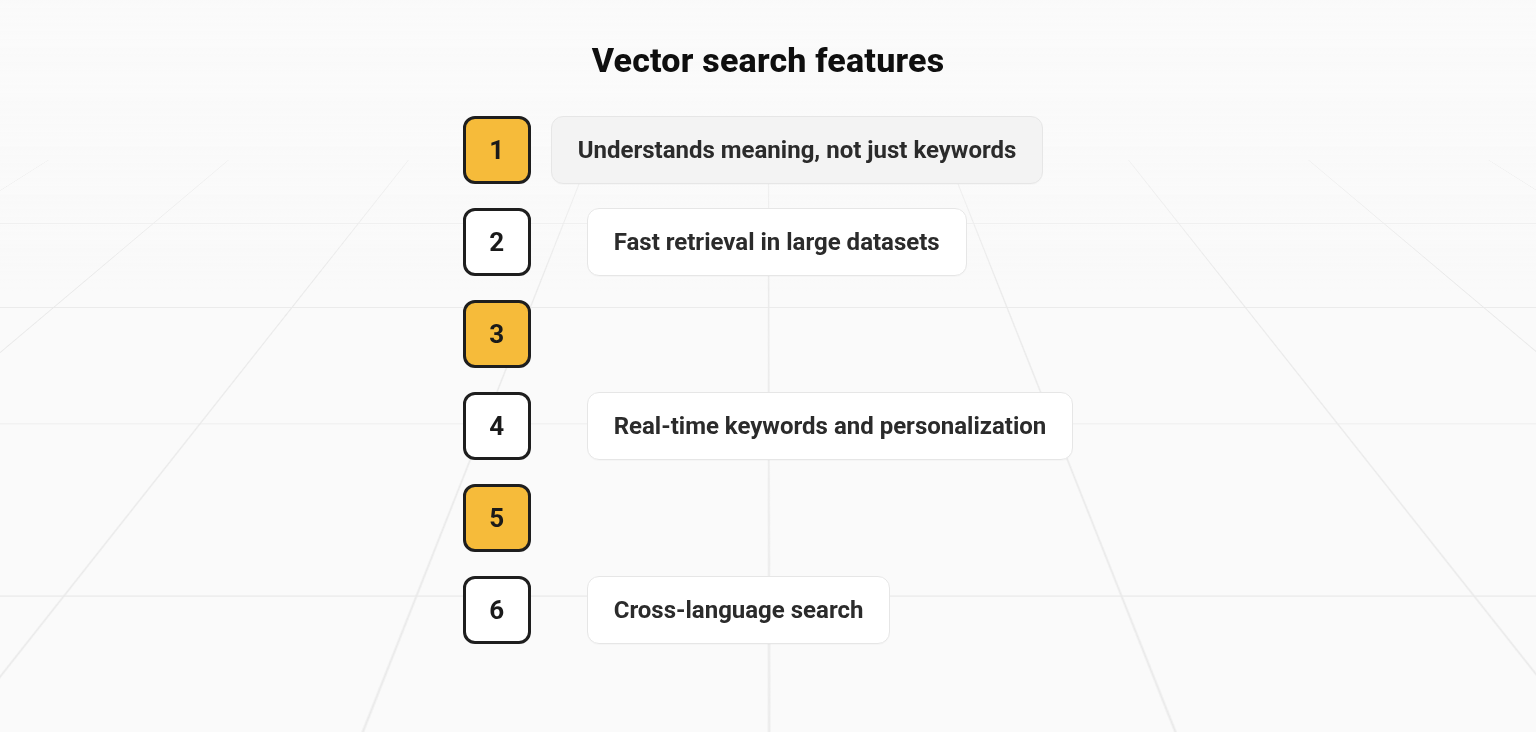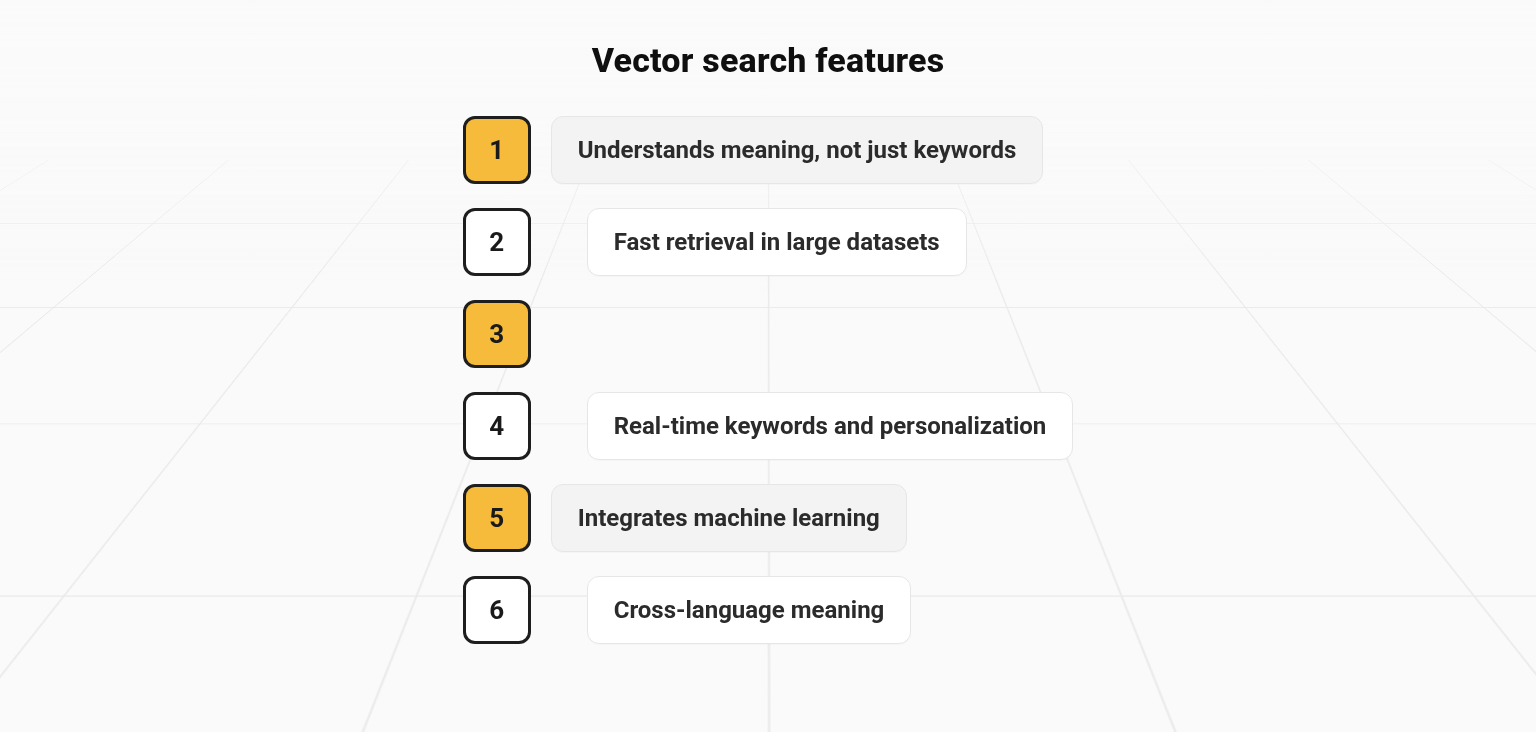--- a/index.html
+++ b/index.html
@@ -158,29 +158,26 @@
         </div>
         <div class="card white">
           <span>Real-time keywords and personalization</span>
         </div>
       </div>
 
       <div class="row">
         <div class="numbox accent">
           <span>5</span>
         </div>
-        <div class="card grey">
-          <span>Integrates machine learning</span>
-        </div>
       </div>
 
       <div class="row">
         <div class="numbox plain">
           <span>6</span>
         </div>
         <div class="card white">
-          <span>Cross-language meaning</span>
+          <span>Cross-language search</span>
         </div>
       </div>
 
     </div>
   </div>
 </div>
 
 </body></html>

